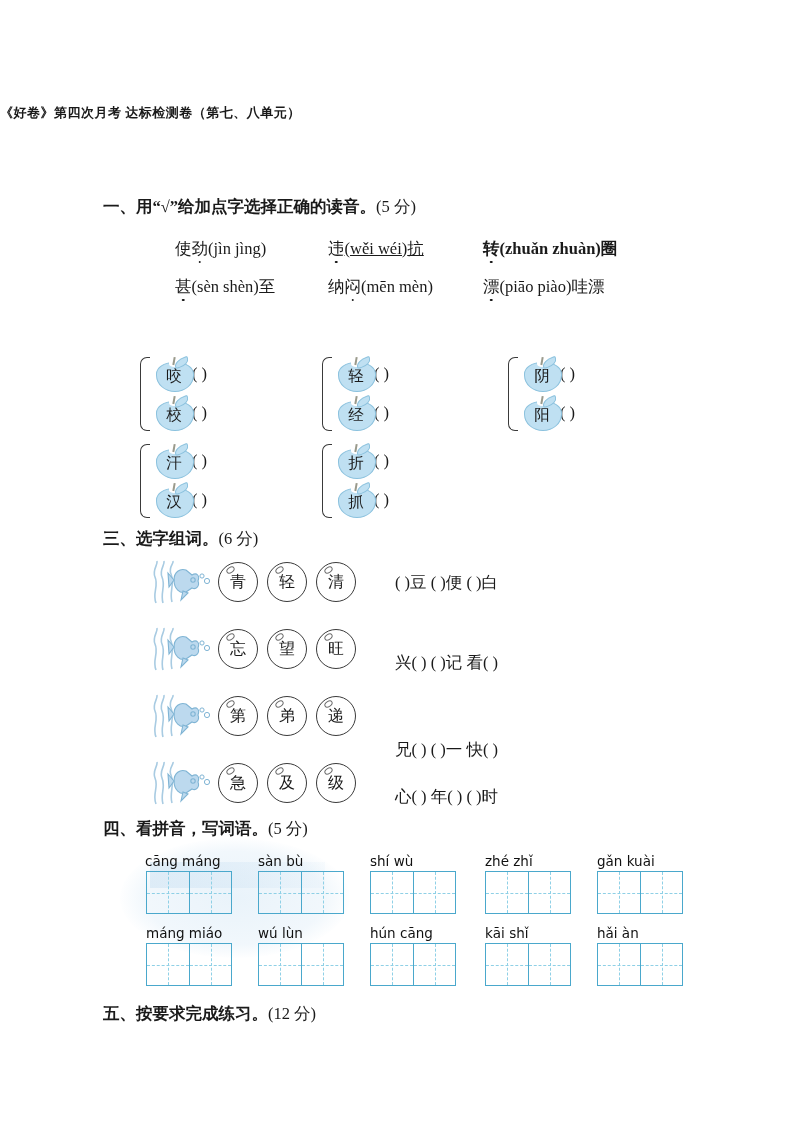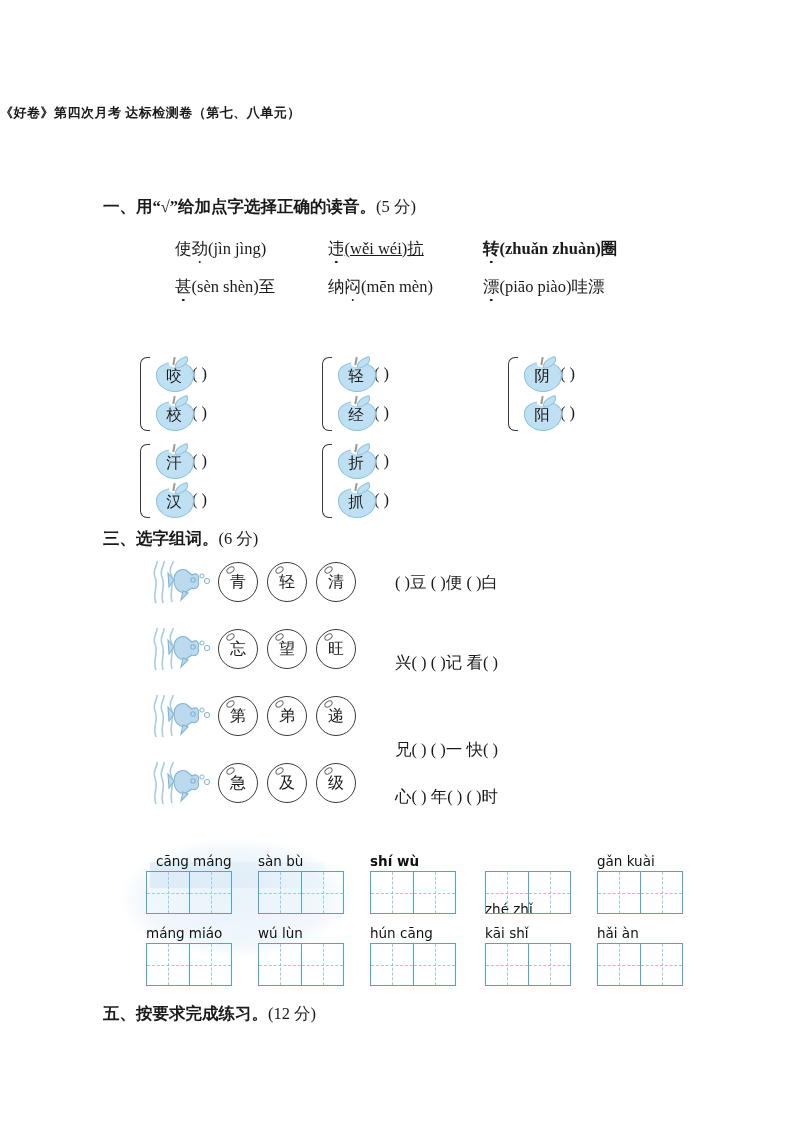--- a/index.html
+++ b/index.html
@@ -465,25 +465,28 @@
       <circle cx="43" cy="20" r="2.2" fill="none" stroke="#7fb4d4" stroke-width="1.1"></circle>
       <circle cx="52" cy="16" r="2.1" fill="none" stroke="#7fb4d4" stroke-width="1"></circle>
       <circle cx="57" cy="21" r="2.6" fill="none" stroke="#7fb4d4" stroke-width="1"></circle>
     </svg>
     <div class="circle-ch" style="left:68px; top:2px;">急</div>
     <div class="circle-ch" style="left:117px; top:2px;">及</div>
     <div class="circle-ch" style="left:166px; top:2px;">级</div>
     <div class="blank-line" style="left:245px; top:25px;">心(      )   年(      )   (      )时</div>
   </div>
 
-
-  <div class="py-label" style="left:156px; top:853px;">cāng máng</div>
+  <div class="sec-head" style="top:818px;">
+    <span>四、看拼音，写词语。</span><span class="pts">(5 分)</span>
+  </div>
+
+  <div class="py-label" style="left:145px; top:853px;">cāng máng</div>
   <div class="py-label" style="left:258px; top:853px;">sàn  bù</div>
-  <div class="py-label" style="left:370px; top:853px;font-weight:bold;">shí  wù</div>
-  <div class="py-label" style="left:485px; top:901px;">zhé  zhǐ</div>
+  <div class="py-label" style="left:370px; top:853px;">shí  wù</div>
+  <div class="py-label" style="left:485px; top:853px;">zhé  zhǐ</div>
   <div class="py-label" style="left:597px; top:853px;">gǎn kuài</div>
 
   <div class="grid2" style="left:146px; top:871px;">
       <span class="cell"></span>
       <span class="cell"></span>
     </div>
   <div class="grid2" style="left:258px; top:871px;">
       <span class="cell"></span>
       <span class="cell"></span>
     </div>

